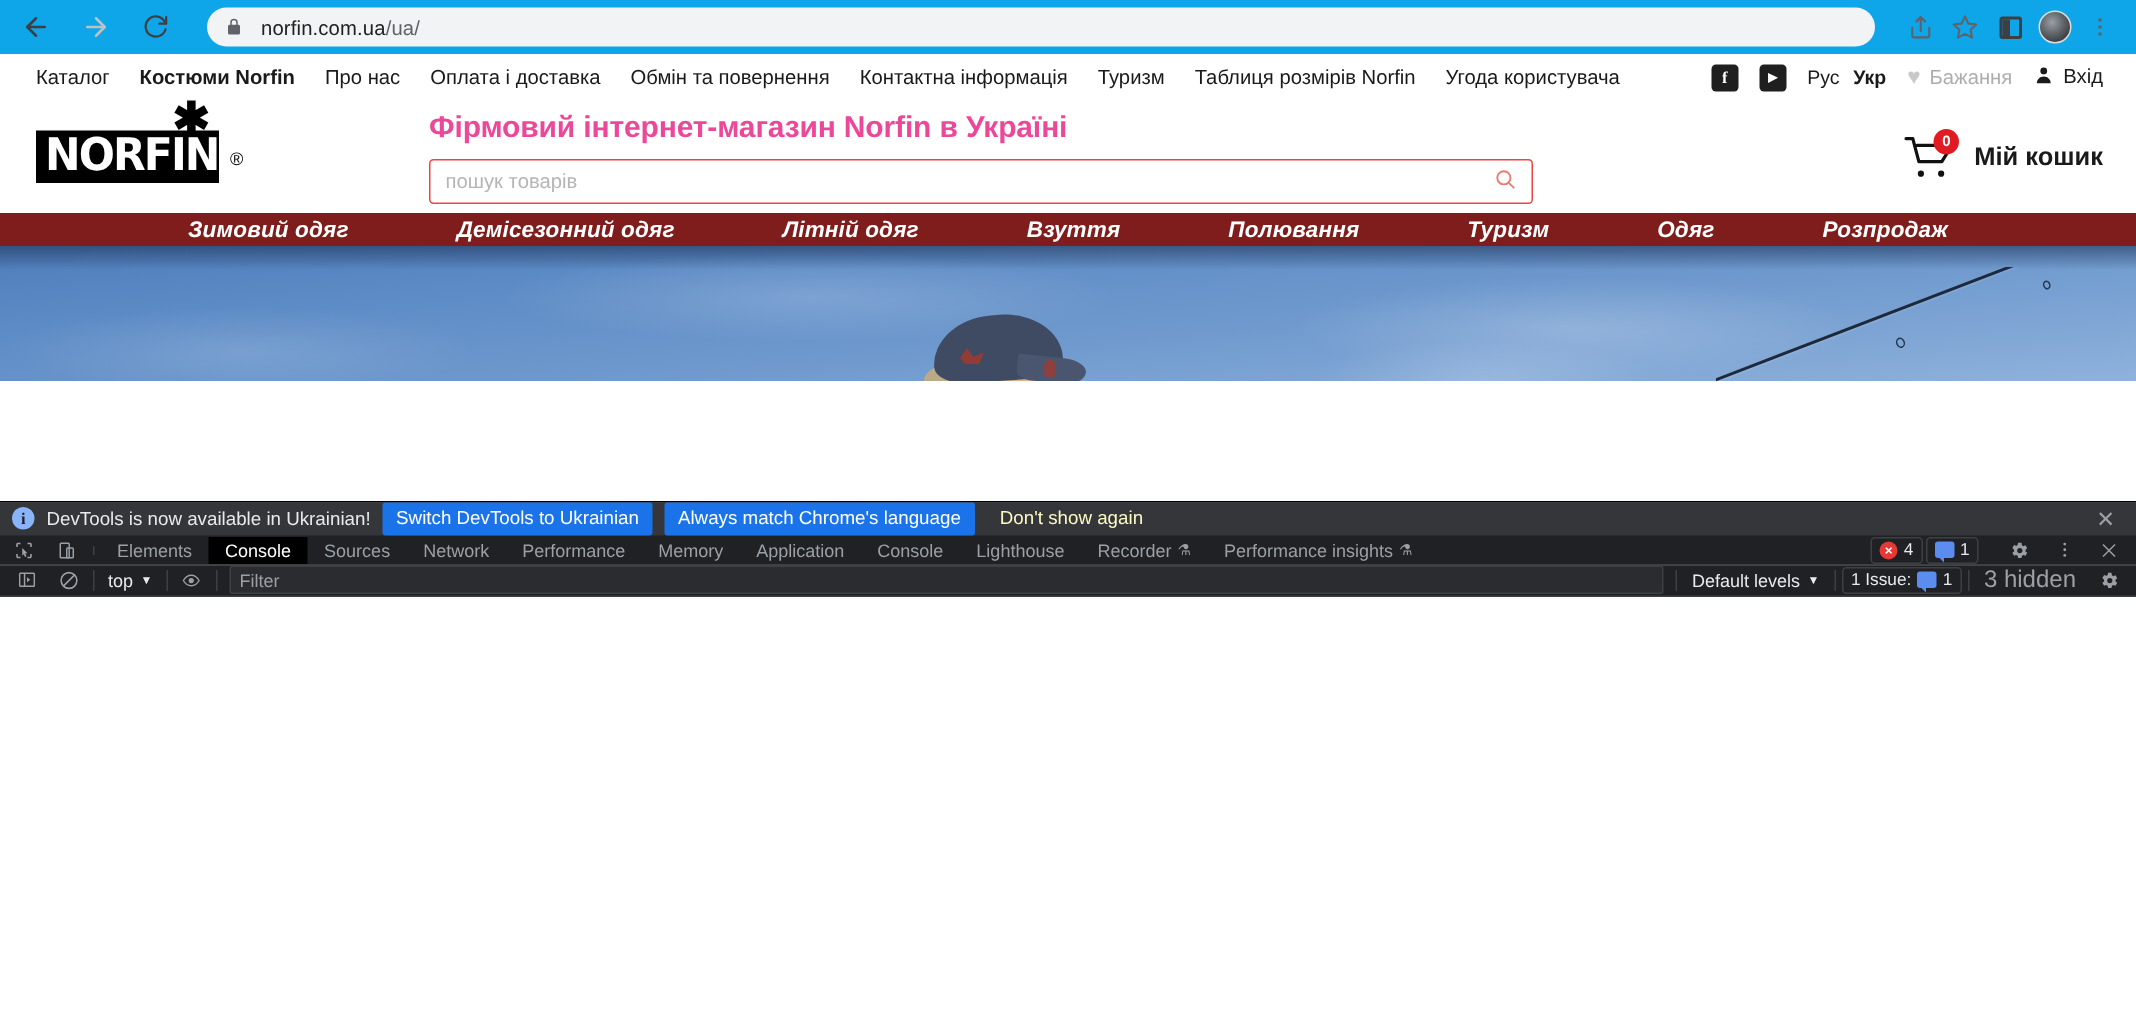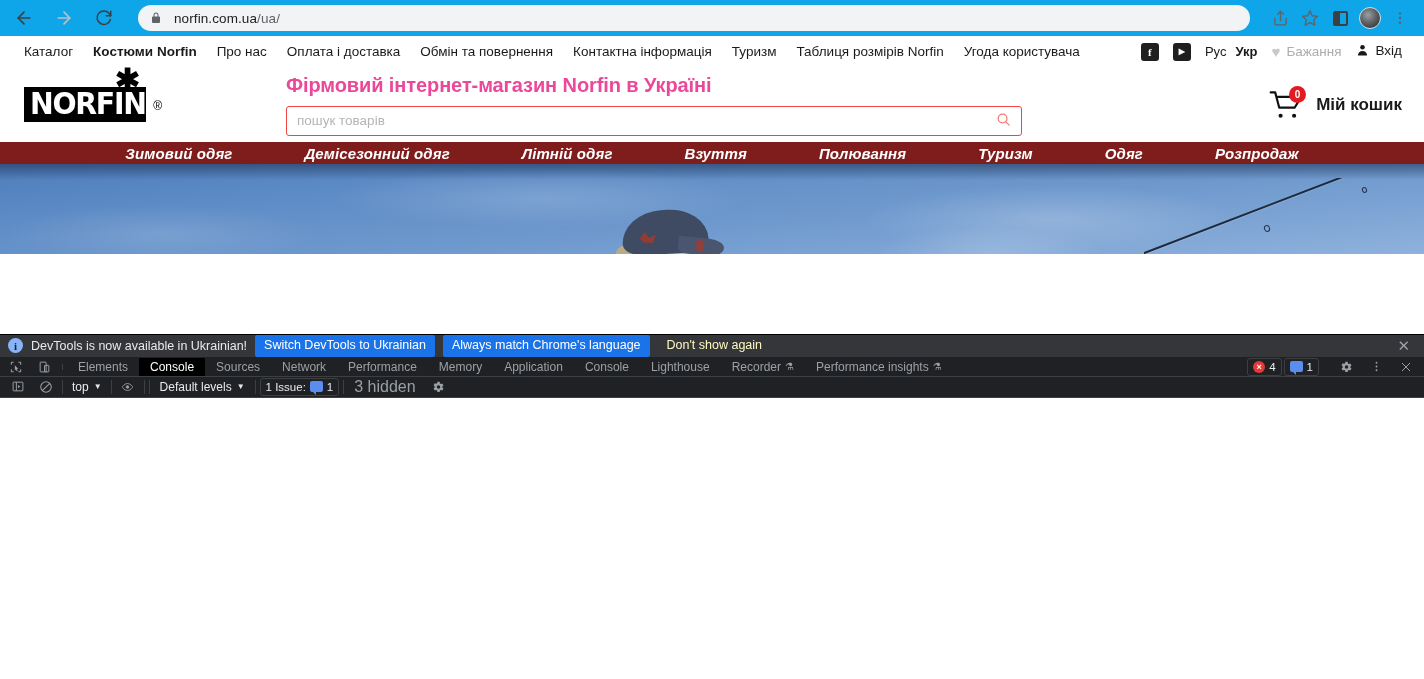--- a/index.html
+++ b/index.html
@@ -554,20 +554,21 @@
         <span style="font-size:8px;">▼</span>
       </div>
       <div class="vbar"></div>
       <div class="cb-icon">
         <svg width="15" height="12" viewBox="0 0 24 24" fill="none" stroke="currentColor" stroke-width="1.8">
             <path d="M1.5 12S5.5 5 12 5s10.5 7 10.5 7-4 7-10.5 7S1.5 12 1.5 12z"></path>
             <circle cx="12" cy="12" r="2.6" fill="currentColor"></circle>
           </svg>
       </div>
       <div class="vbar"></div>
+      <input class="filter-input" type="text" placeholder="Filter" style="">
       <div class="vbar"></div>
       <div class="lvl-sel">
         <span>Default levels</span>
         <span style="font-size:8px;">▼</span>
       </div>
       <div class="vbar"></div>
       <div class="pill">
         <span>1 Issue:</span>
         <span class="msg-ico"></span>
         <span>1</span>

